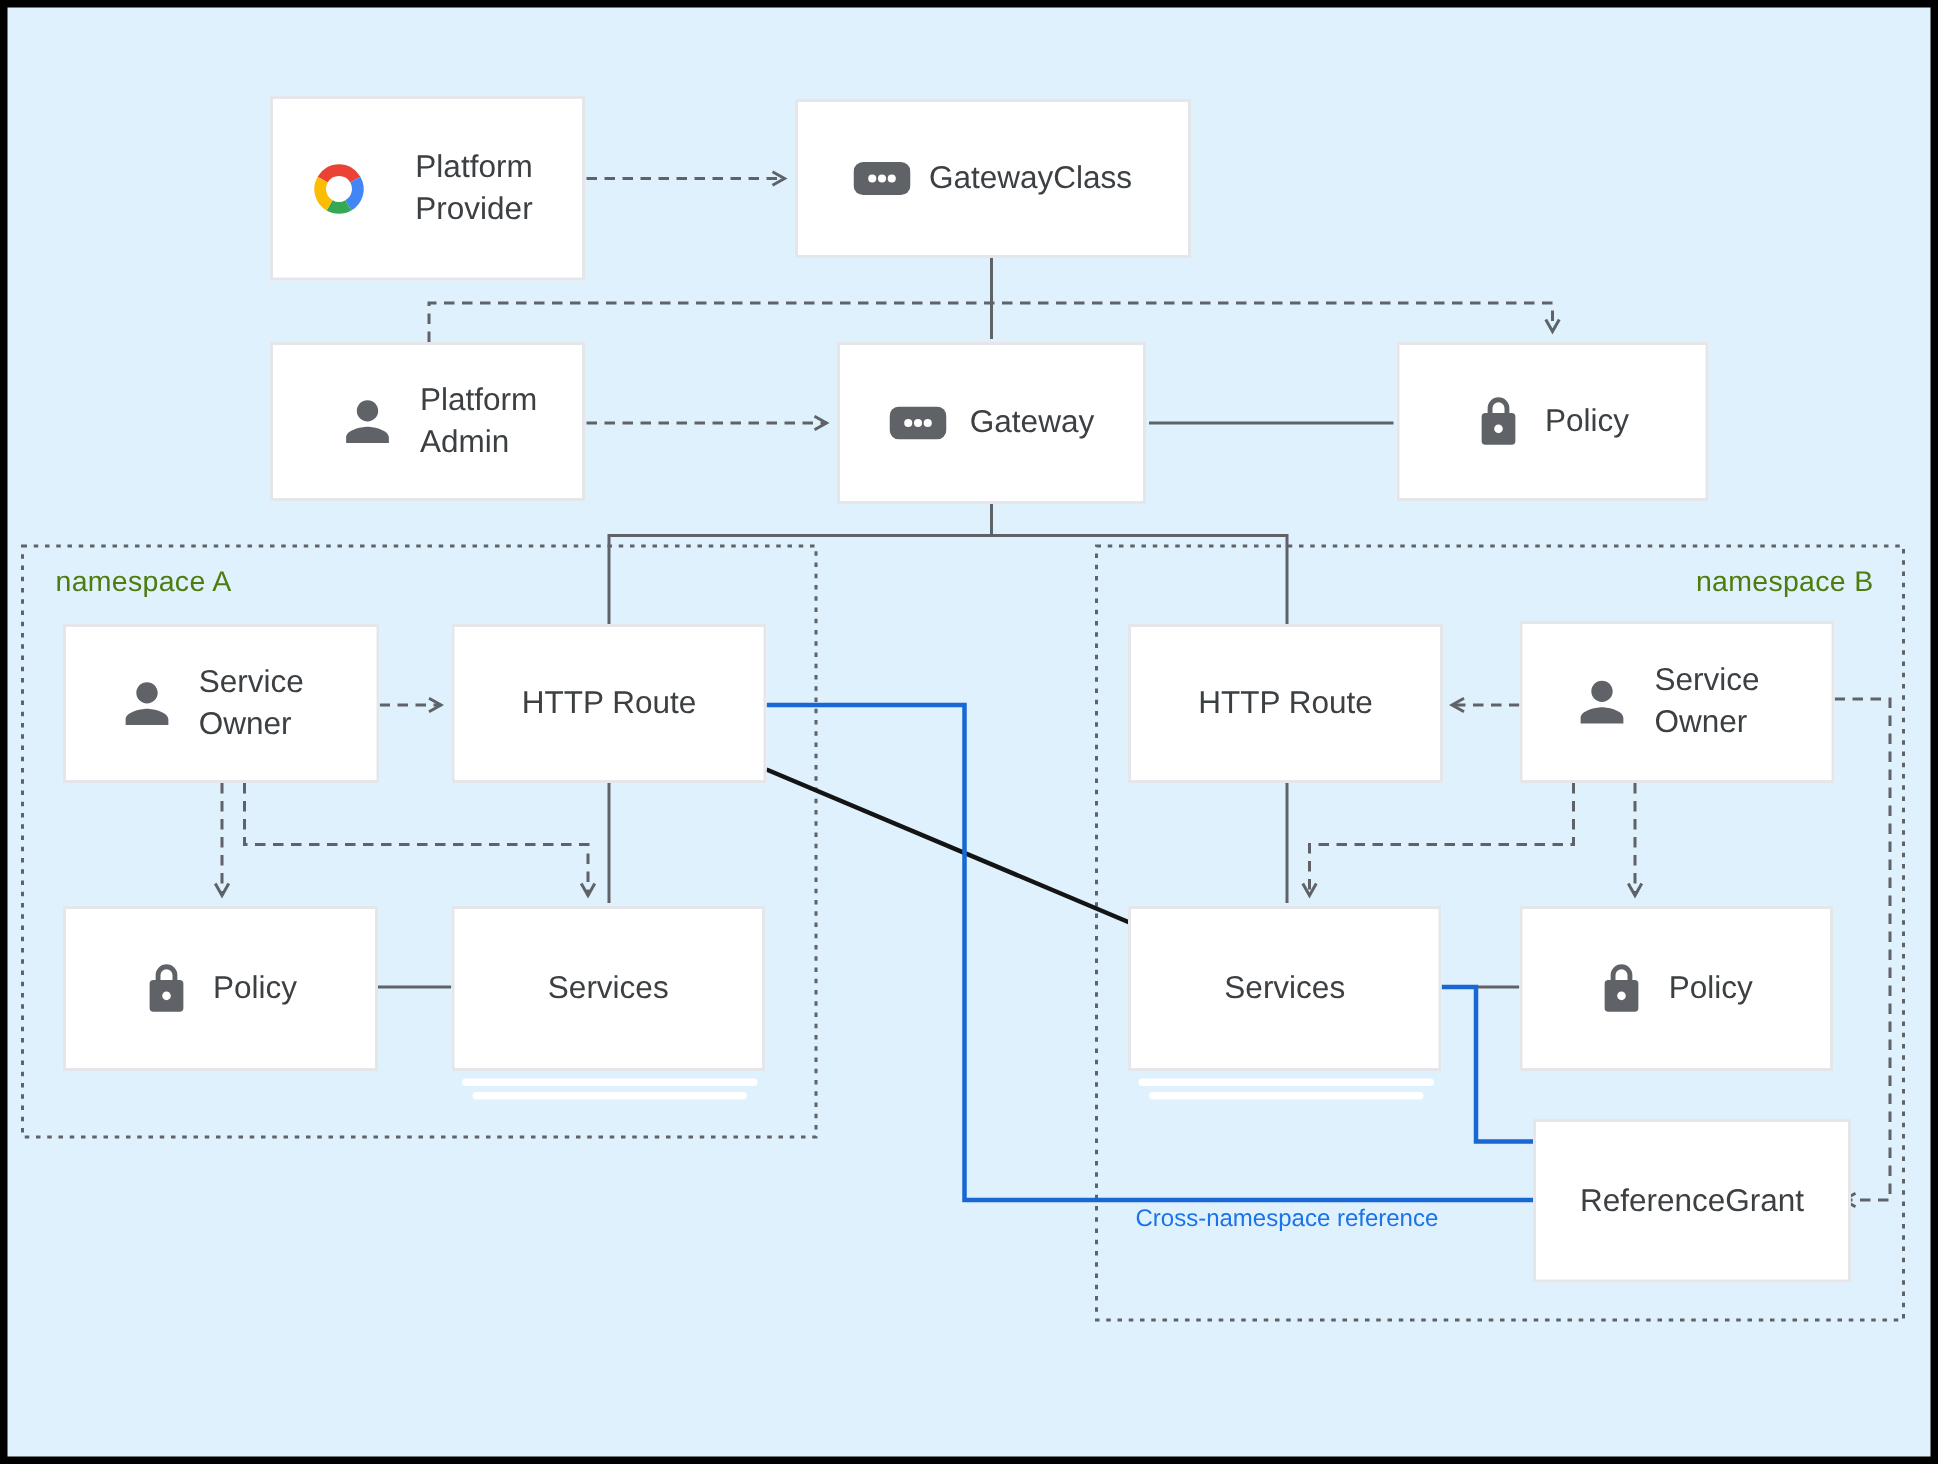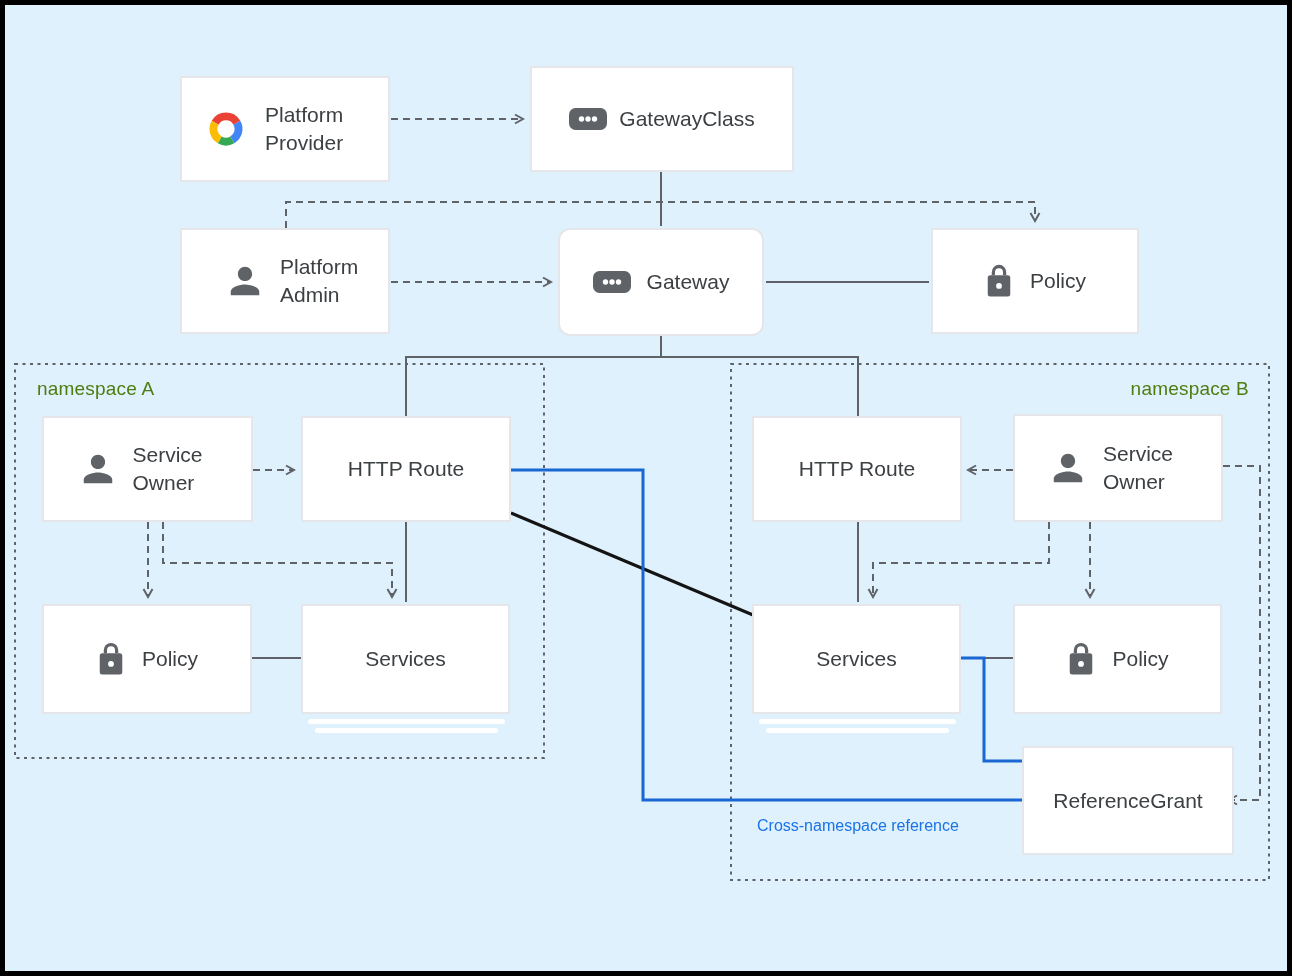--- a/index.html
+++ b/index.html
@@ -13,21 +13,21 @@
   .node{
     position:absolute;z-index:5;background:#fff;border:2px solid #e4e6e9;
     box-sizing:border-box;display:flex;align-items:center;justify-content:center;
     gap:16px;color:#3c4043;font-size:21px;line-height:1.32;
   }
   .node .txt{white-space:nowrap;}
   .node .txt.wrap{white-space:normal;}
   .w100{width:102px;} .w96{width:96px;} .w84{width:84px;}
   .icon{flex:0 0 auto;display:block;}
   .sbar{position:absolute;z-index:4;background:#fff;height:5px;border-radius:3px;}
-  .xns{position:absolute;z-index:6;font-size:16px;color:#1a73e8;margin-top:13px;}
+  .xns{position:absolute;z-index:6;font-size:16px;color:#1a73e8;}
 </style>
 </head>
 <body>
 
 <div class="canvas">
 
   <svg class="wires" width="1292" height="976" viewBox="0 0 1292 976">
     <defs>
       <marker id="arw" viewBox="0 0 14 14" refX="12" refY="7" markerWidth="14" markerHeight="14" orient="auto" markerUnits="userSpaceOnUse">
         <path d="M4 2.5 L12 7 L4 11.5" fill="none" stroke="#5f6368" stroke-width="2"></path>
@@ -65,21 +65,21 @@
 
     <g stroke="#1967d2" stroke-width="3" fill="none">
       <path d="M511 470 H643 V800 H1023"></path>
       <path d="M961 658 H984 V761 H1023"></path>
     </g>
   </svg>
 
   <div class="grouplabel" style="left:37px;top:378px;">namespace A</div>
   <div class="grouplabel" style="left:1040px;top:378px;width:209px;text-align:right;">namespace B</div>
 
-  <div class="node" style="left:180px;top:76px;width:210px;height:106px;">
+  <div class="node" style="left:180px;top:64px;width:210px;height:123px;text-align:center;">
     <svg class="icon" width="46" height="42" viewBox="0 0 44 40">
       <g fill="none" stroke-width="7.5">
         <path d="M11.6 14 A12 12 0 0 1 32.4 14" stroke="#EA4335"></path>
         <path d="M32.4 14 A12 12 0 0 1 28 30.4" stroke="#4285F4"></path>
         <path d="M28 30.4 A12 12 0 0 1 16 30.4" stroke="#34A853"></path>
         <path d="M16 30.4 A12 12 0 0 1 11.6 14" stroke="#FBBC04"></path>
       </g>
     </svg>
     <span class="txt wrap w100">Platform Provider</span>
   </div>
@@ -94,21 +94,21 @@
     <span class="txt">GatewayClass</span>
   </div>
 
   <div class="node" style="left:180px;top:228px;width:210px;height:106px;padding-left:32px;">
     <svg class="icon" width="38" height="38" viewBox="0 0 24 24">
       <path fill="#5f6368" d="M12 12c2.5 0 4.5-2 4.5-4.5S14.5 3 12 3 7.5 5 7.5 7.5 9.5 12 12 12zm0 2.2c-3 0-9 1.5-9 4.5V21h18v-2.3c0-3-6-4.5-9-4.5z"></path>
     </svg>
     <span class="txt wrap w96">Platform Admin</span>
   </div>
 
-  <div class="node" style="left:558px;top:228px;width:206px;height:108px;border-radius:12px;">
+  <div class="node" style="left:558px;top:228px;width:206px;height:108px;">
     <svg class="icon" width="38" height="22" viewBox="0 0 38 22">
       <rect width="38" height="22" rx="6.5" fill="#5f6368"></rect>
       <circle cx="12.5" cy="11" r="2.7" fill="#fff"></circle>
       <circle cx="19" cy="11" r="2.7" fill="#fff"></circle>
       <circle cx="25.5" cy="11" r="2.7" fill="#fff"></circle>
     </svg>
     <span class="txt">Gateway</span>
   </div>
 
   <div class="node" style="left:931px;top:228px;width:208px;height:106px;">

